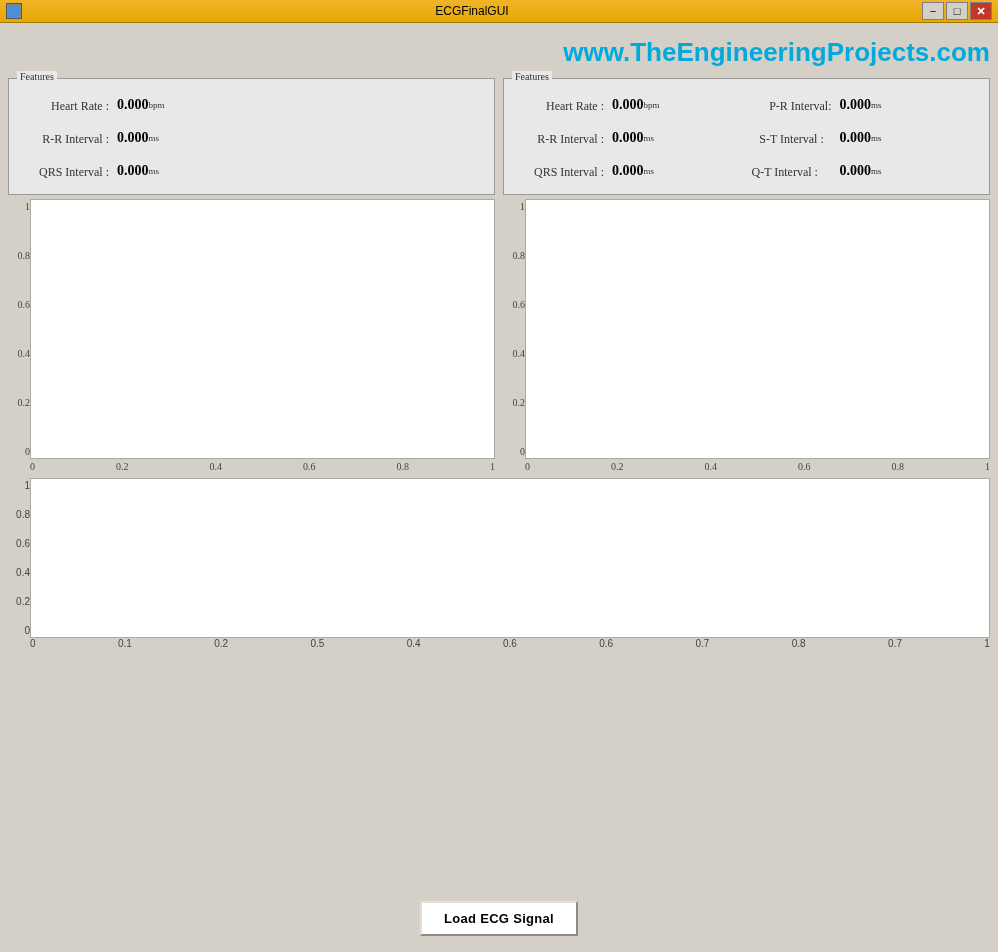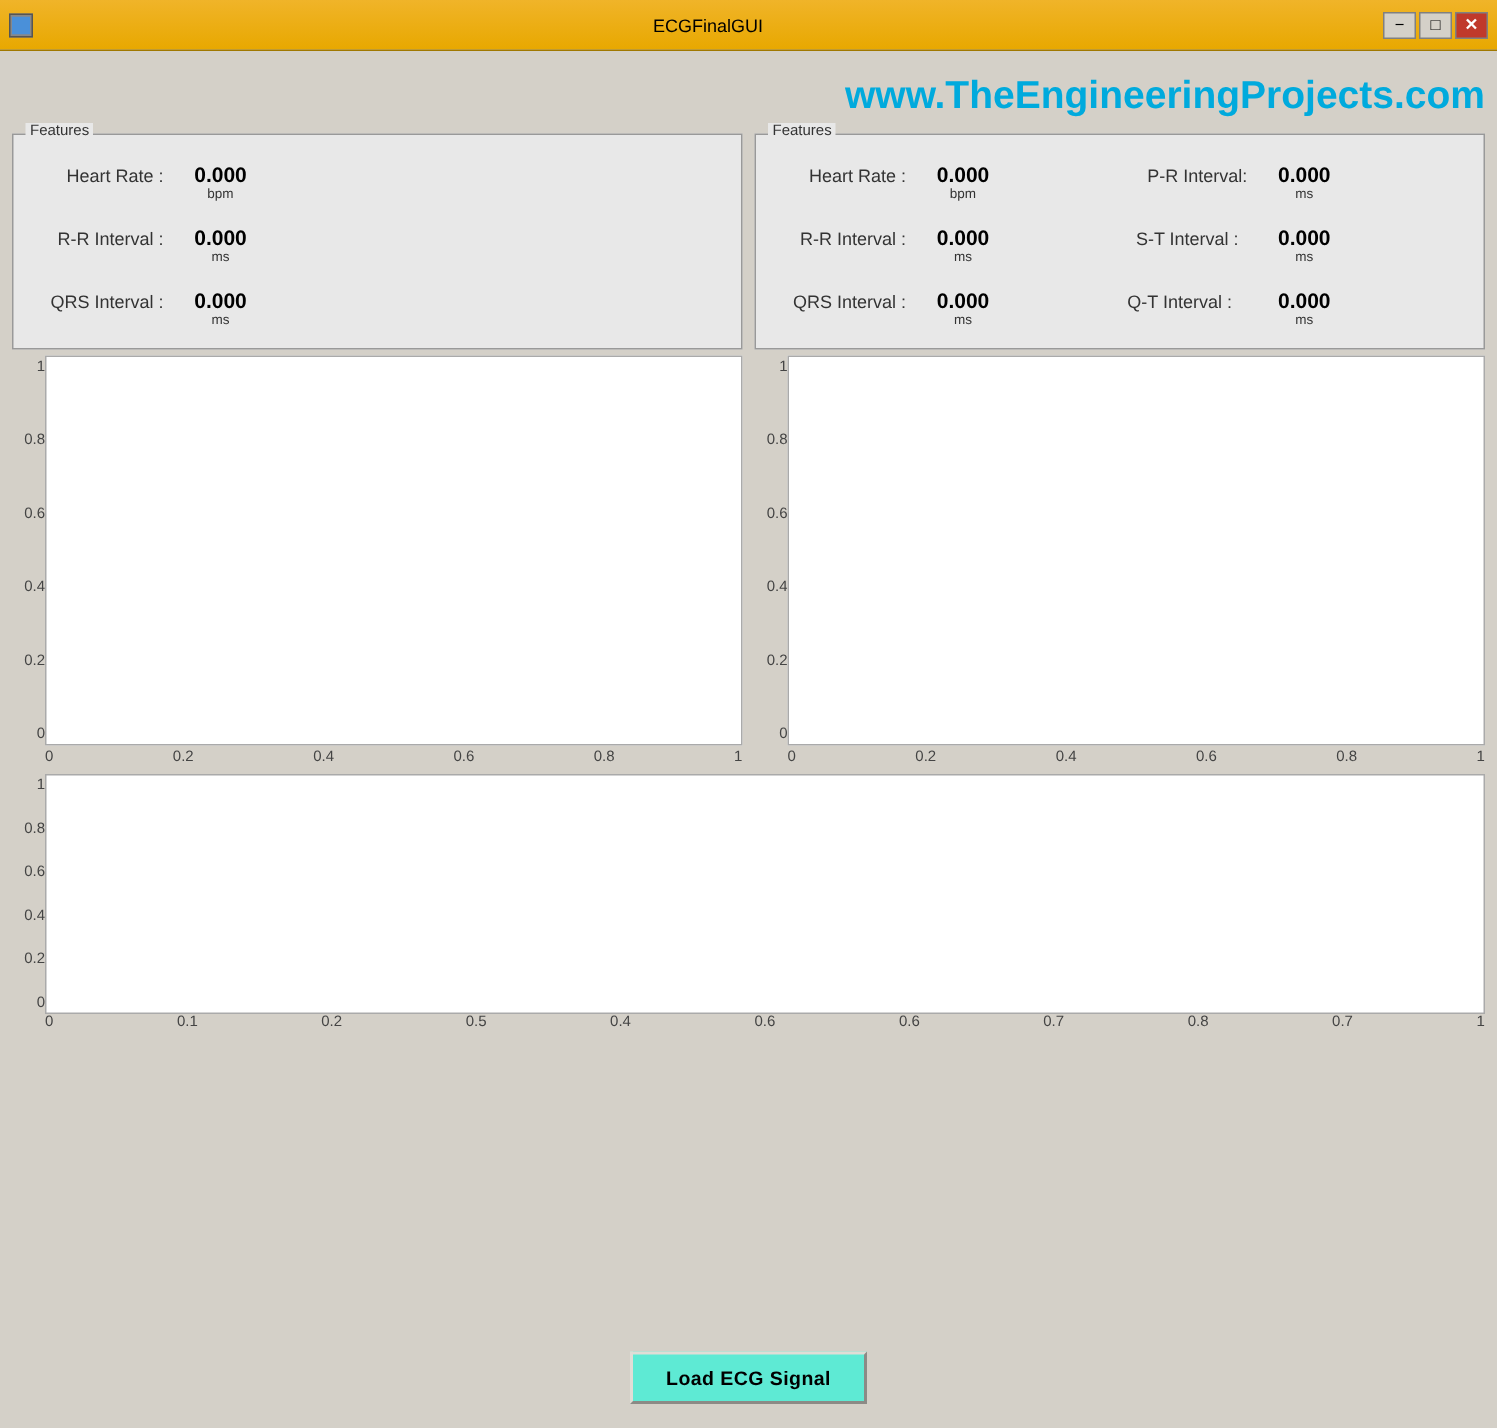--- a/index.html
+++ b/index.html
@@ -12,21 +12,21 @@
       width: 998px;
       height: 952px;
       overflow: hidden;
       display: flex;
       flex-direction: column;
     }
 
     
     .title-bar {
       background: linear-gradient(to bottom, #f0b429, #e8a800);
-      height: 34px;
+      height: 23px;
       display: flex;
       align-items: center;
       justify-content: space-between;
       padding: 0 6px;
       border-bottom: 1px solid #a07800;
     }
     .title-bar-icon {
       width: 16px;
       height: 16px;
       background: #888;
@@ -116,21 +116,20 @@
       font-size: 12px;
       color: #333;
       white-space: nowrap;
       margin-right: 8px;
       padding-top: 2px;
       min-width: 90px;
       text-align: right;
     }
     .feature-value-block {
       display: flex;
-      flex-direction: column;
       align-items: center;
       min-width: 60px;
     }
     .feature-value {
       font-size: 14px;
       font-weight: bold;
       color: #000;
     }
     .feature-unit {
       font-size: 9px;
@@ -161,33 +160,34 @@
       flex-direction: column;
     }
 
     
     .button-row {
       display: flex;
       justify-content: center;
       padding: 10px 0 8px 0;
     }
     .load-btn {
-      background: #5eead4;
+      background: #ffffff;
       border: 2px outset #e0ddd6;
       padding: 8px 22px;
       font-size: 13px;
       font-weight: bold;
       cursor: pointer;
       color: #000;
       letter-spacing: 0.3px;
     }
 
     .feature-section {
       display: flex;
       gap: 8px;
+      font-family: Liberation Serif, serif;
     }
   </style>
 </head>
 <body>
 
 <div class="title-bar">
   <div class="title-bar-icon">
     <svg width="12" height="12" viewBox="0 0 12 12">
         <rect width="12" height="12" fill="#4a90d9"></rect>
       </svg>

